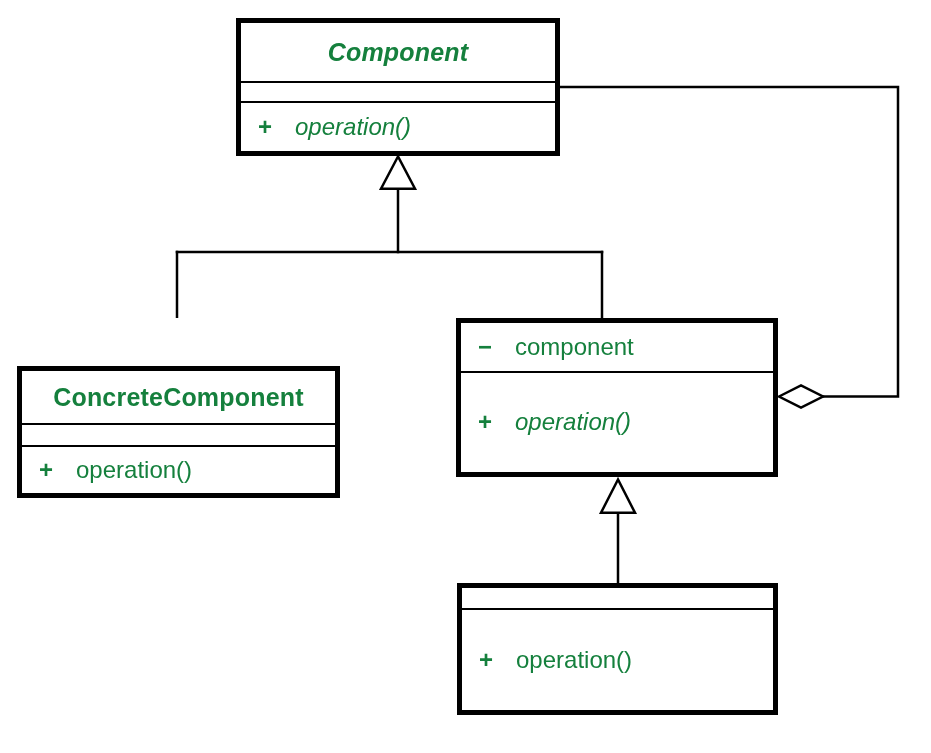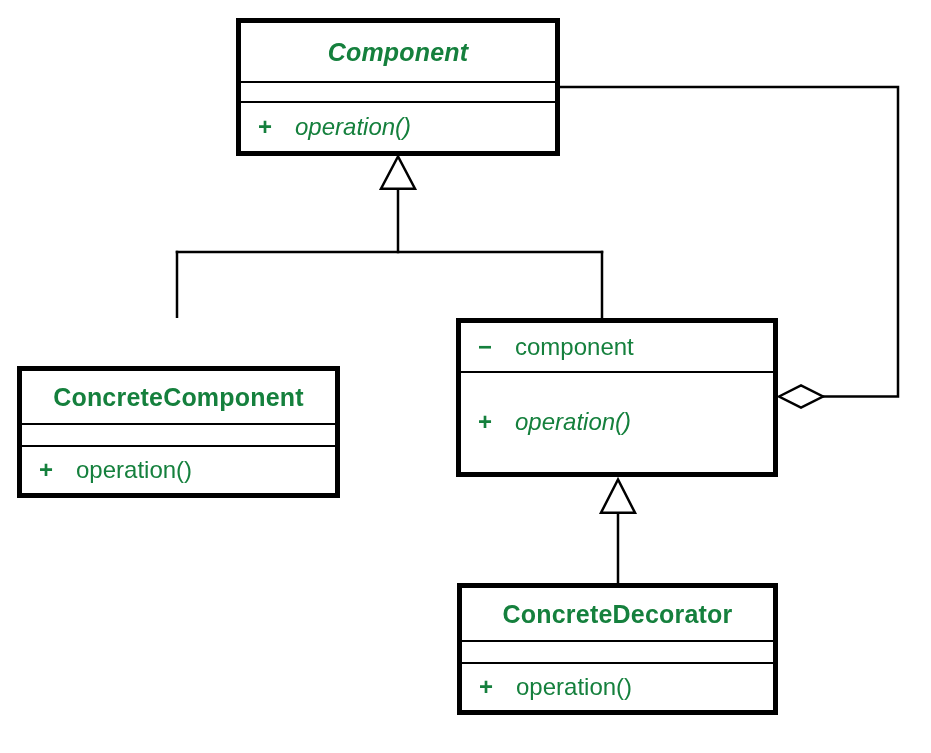--- a/index.html
+++ b/index.html
@@ -125,21 +125,20 @@
     </div>
     <div class="sec-ops">
       <div class="member italic">
         <span class="vis">+</span>
           <span class="sig">operation()</span>
       </div>
     </div>
   </div>
 
   <div class="uml-class" style="left:457px; top:583px; width:321px; height:132px;">
-    <div class="sec-title" style="height:54px;">ConcreteDecorator</div>
     <div class="sec-attrs" style="height:22px;"></div>
     <div class="sec-ops">
       <div class="member">
         <span class="vis">+</span>
           <span class="sig">operation()</span>
       </div>
     </div>
   </div>
 
 </div>

